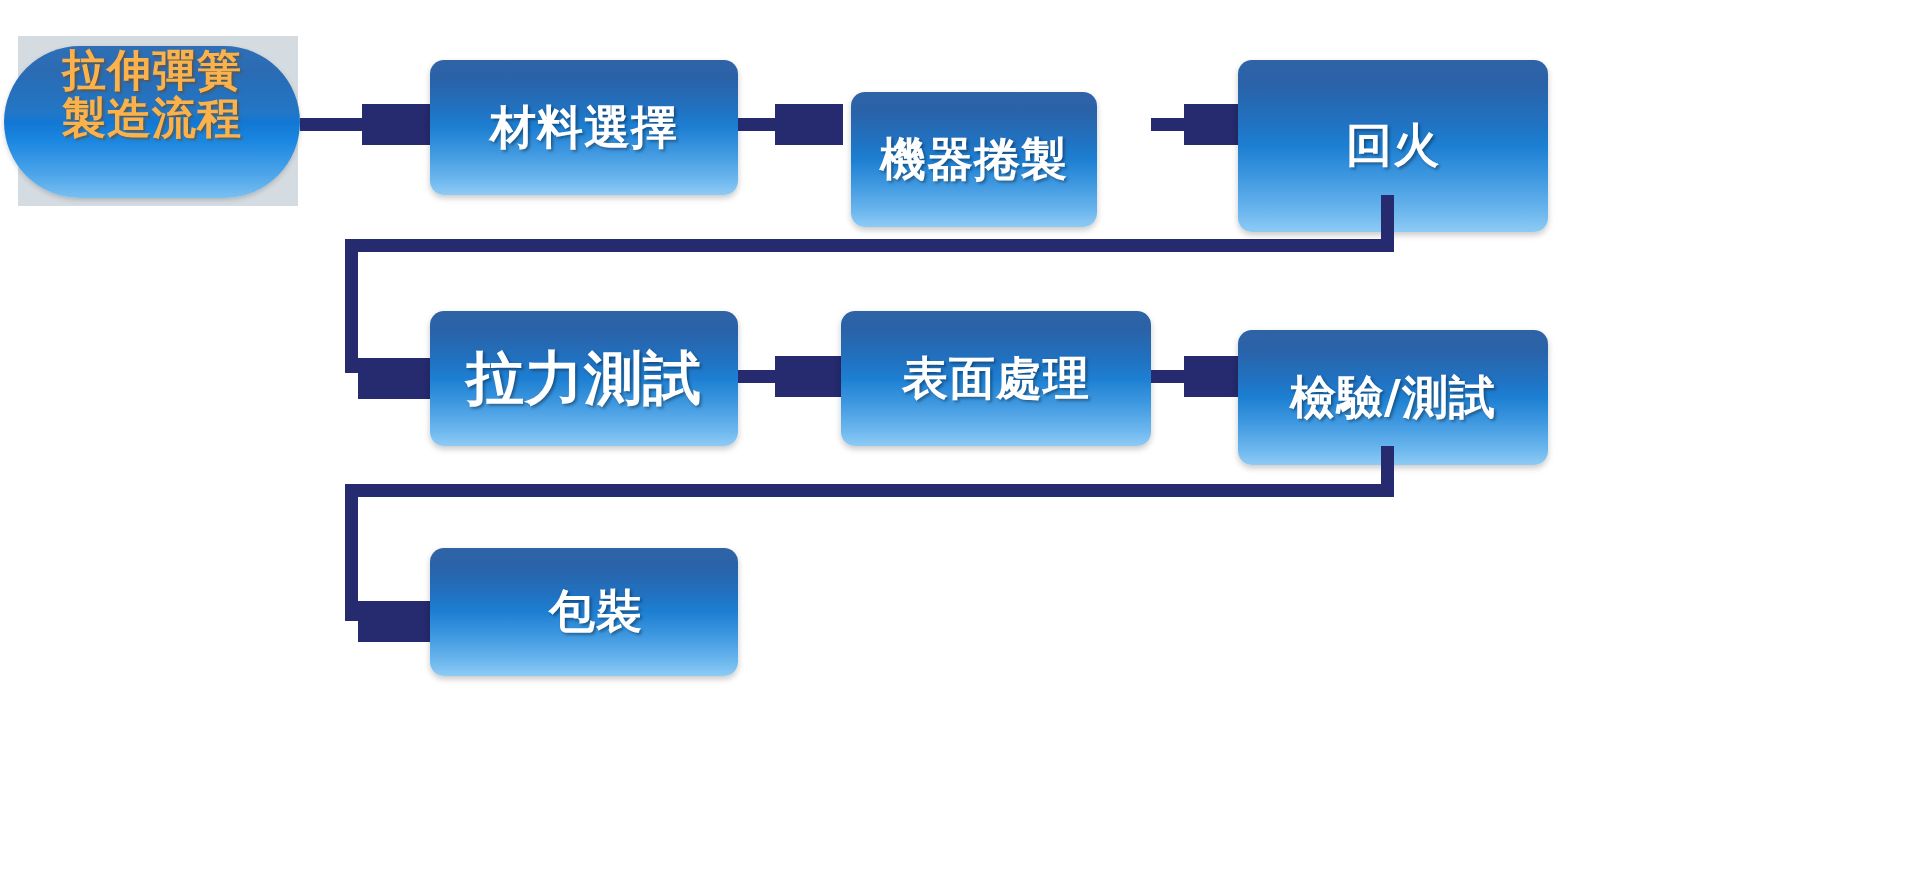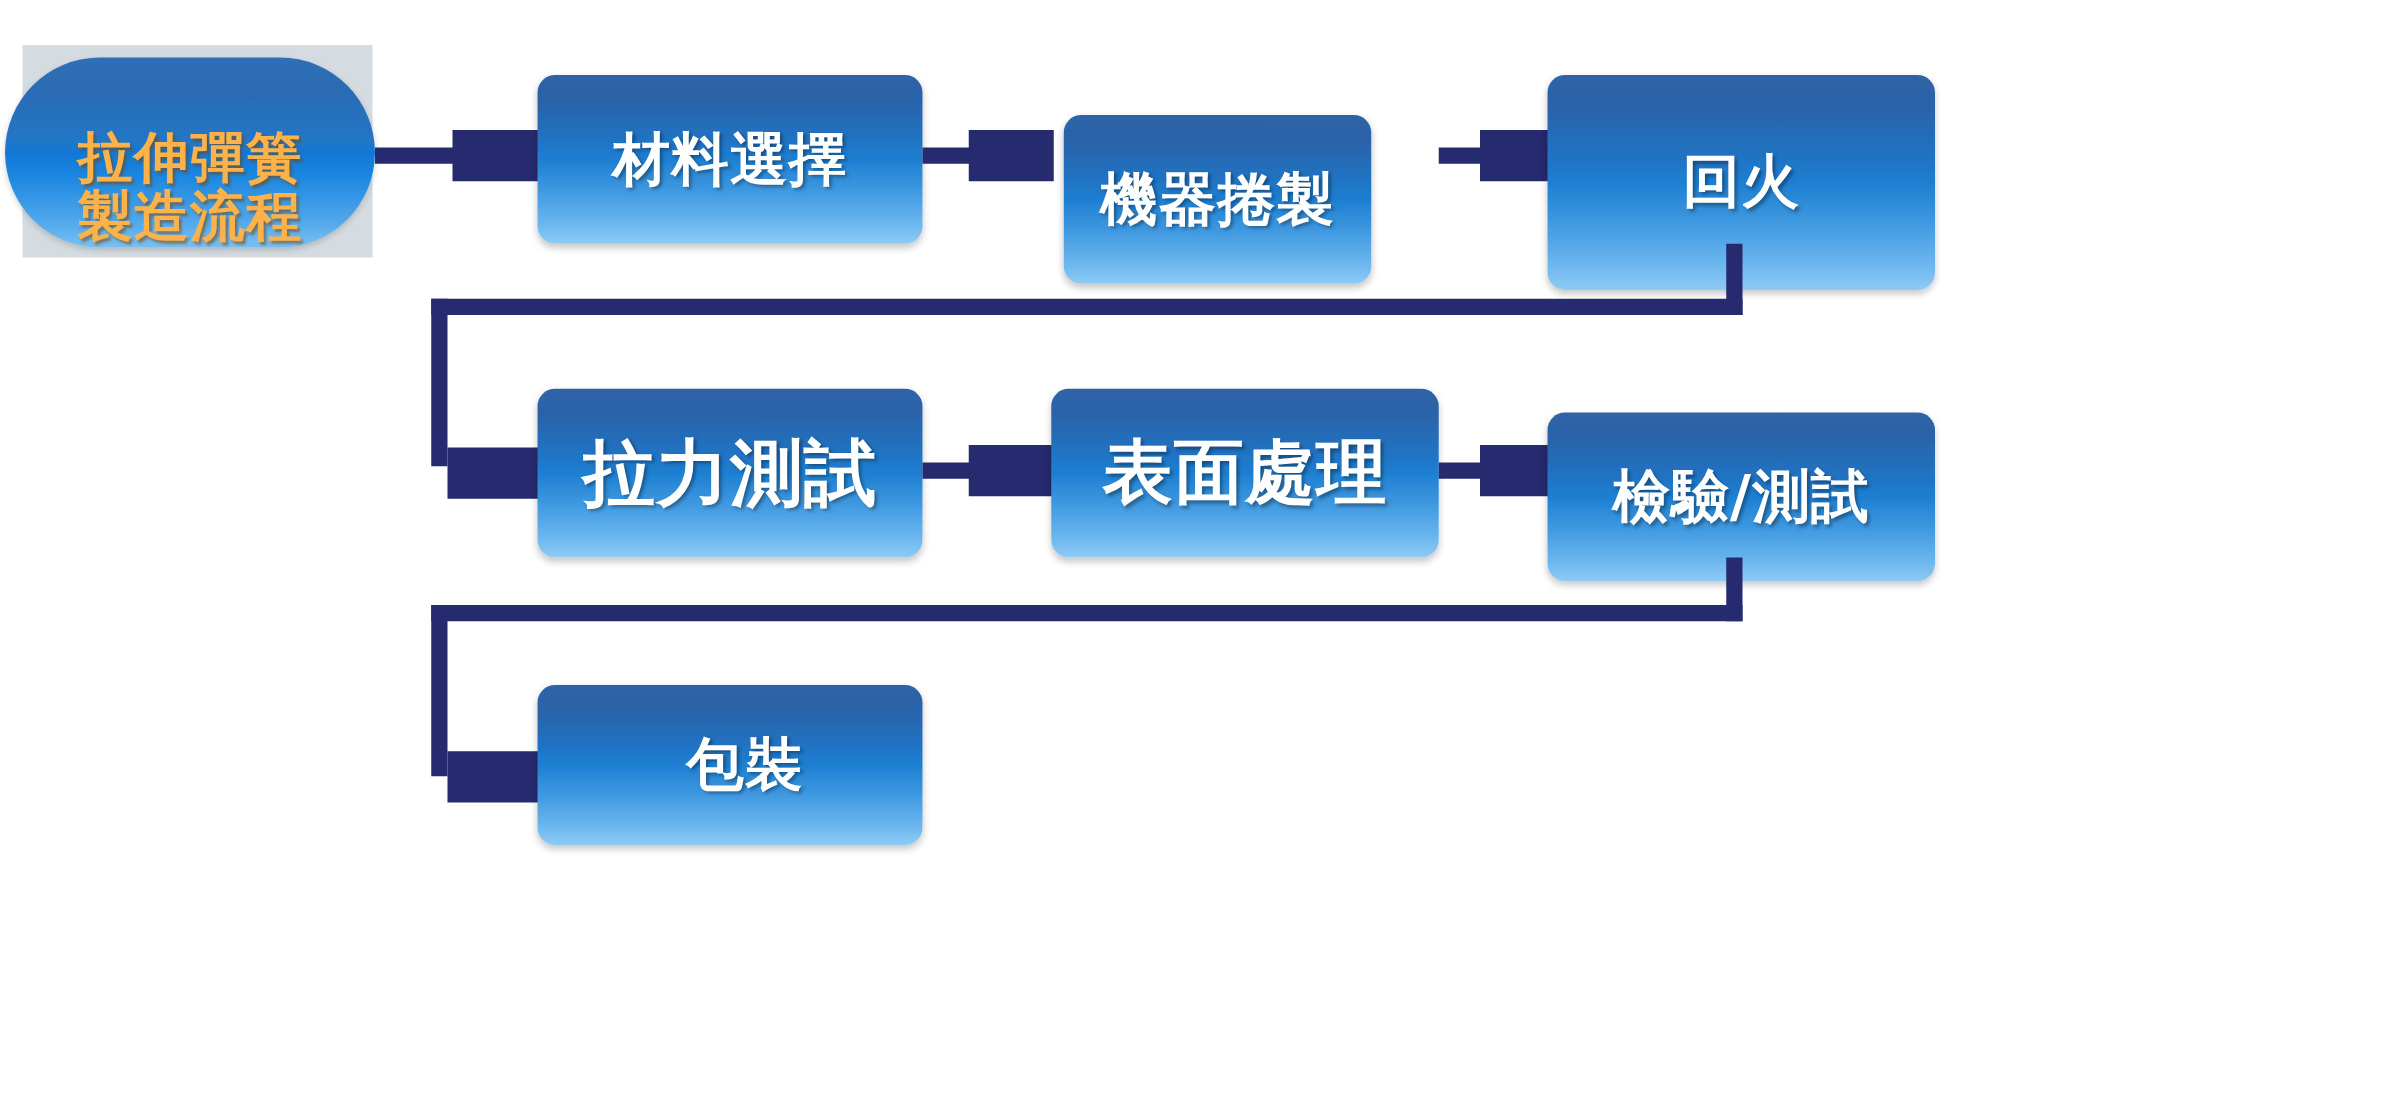--- a/index.html
+++ b/index.html
@@ -21,21 +21,21 @@
     position:absolute;
     border-radius:999px;
     background:linear-gradient(to bottom,
         #2f6fb5 0%,
         #2a6bb4 18%,
         #2277c6 44%,
         #1277d4 50%,
         #1a86e0 62%,
         #4ea6ea 85%,
         #79c0f2 100%);
-    display:flex;align-items:flex-end;justify-content:center;
+    display:flex;align-items:flex-start;justify-content:center;
     box-shadow:0 2px 5px rgba(0,0,0,.18);
   }
   .start-pill .label{
     color:#fcb24a;
     font-weight:bold;
     line-height:1.08;
     text-align:center;
     text-shadow:2px 2px 2px rgba(120,70,10,.55);
     white-space:pre-line;
     letter-spacing:1px;
@@ -111,21 +111,21 @@
   <div class="arrow-h" style="left:358px;top:358px;width:74px;height:41px;"></div>
 
   <div class="node" style="left:430px;top:311px;width:308px;height:135px;">
     <div class="label" style="font-size:58px;">拉力測試</div>
   </div>
 
   <div class="seg" style="left:738px;top:370px;width:46px;height:13px;"></div>
   <div class="arrow-h" style="left:775px;top:356px;width:68px;height:41px;"></div>
 
   <div class="node" style="left:841px;top:311px;width:310px;height:135px;">
-    <div class="label" style="font-size:56px;">表面處理</div>
+    <div class="label" style="font-size:46px;">表面處理</div>
   </div>
 
   <div class="seg" style="left:1151px;top:370px;width:40px;height:13px;"></div>
   <div class="arrow-h" style="left:1184px;top:356px;width:62px;height:41px;"></div>
 
   <div class="node" style="left:1238px;top:330px;width:310px;height:135px;">
     <div class="label" style="font-size:46px;">檢驗/測試</div>
   </div>
 
   <div class="seg" style="left:1381px;top:446px;width:13px;height:51px;"></div>

